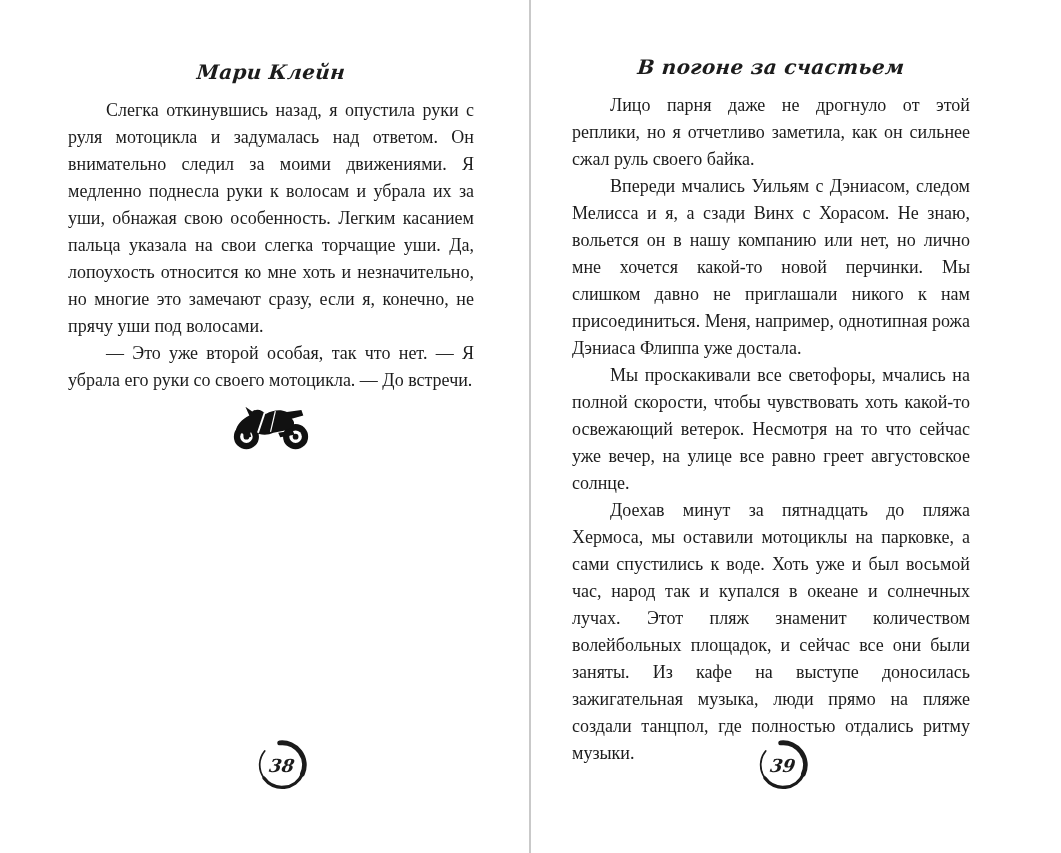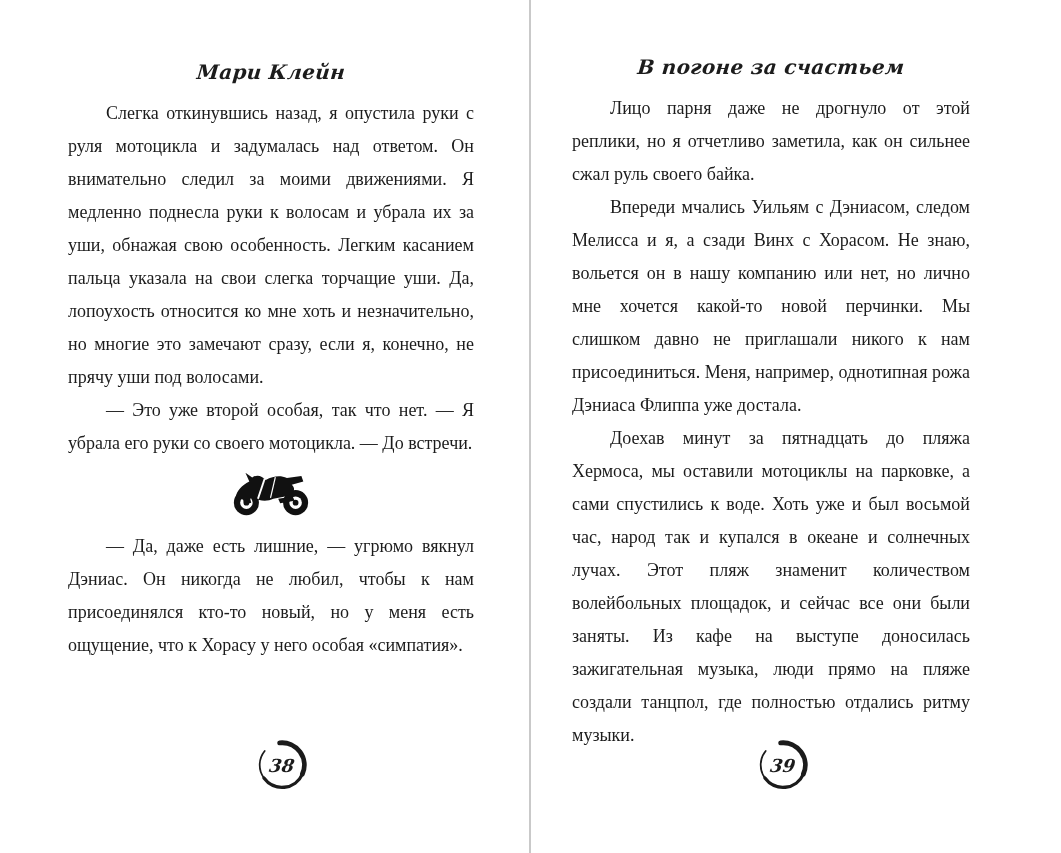--- a/index.html
+++ b/index.html
@@ -36,21 +36,21 @@
     font-weight: 700;
     font-size: 20px;
     letter-spacing: 0.3px;
     transform: skewX(-5deg);
     margin: 0 0 13px 0;
     white-space: nowrap;
   }
   .body p {
     margin: 0;
     font-size: 18px;
-    line-height: 33px;
+    line-height: 27px;
     text-align: justify;
     text-indent: 38px;
     hyphens: auto;
     -webkit-hyphens: auto;
   }
   .scene-break {
     display: flex;
     justify-content: center;
     margin: 8px 0 12px 0;
   }
@@ -118,29 +118,29 @@
                      C20,64 12,62 12,58 Z" fill="#111"></path>
 
             <polygon points="100,62 130,57 134,66 104,71" fill="#111"></polygon>
 
             <path d="M72,20 L58,62" stroke="#fff" stroke-width="4" fill="none"></path>
             <path d="M94,17 L84,60" stroke="#fff" stroke-width="2.5" fill="none"></path>
           </svg>
         </span>
       </div>
 
-      <p>— Да, даже есть лишние, — угрюмо вякнул Дэниас. Он никогда не любил, чтобы к нам присоединялся кто-то новый, но у меня есть ощущение, что к Хорасу у него особая «симпатия».</p>
     </div>
   </div>
 
   <div class="page page--right">
     <div class="running-head">В погоне за счастьем</div>
     <div class="body">
       <p>Лицо парня даже не дрогнуло от этой реплики, но я отчетливо заметила, как он сильнее сжал руль своего байка.</p>
       <p>Впереди мчались Уильям с Дэниасом, следом Мелисса и я, а сзади Винх с Хорасом. Не знаю, вольется он в нашу компанию или нет, но лично мне хочется какой-то новой перчинки. Мы слишком давно не приглашали никого к нам присоединиться. Меня, например, однотипная рожа Дэниаса Флиппа уже достала.</p>
+      <p>Мы проскакивали все светофоры, мчались на полной скорости, чтобы чувствовать хоть какой-то освежающий ветерок. Несмотря на то что сейчас уже вечер, на улице все равно греет августовское солнце.</p>
       <p>Доехав минут за пятнадцать до пляжа Хермоса, мы оставили мотоциклы на парковке, а сами спустились к воде. Хоть уже и был восьмой час, народ так и купался в океане и солнечных лучах. Этот пляж знаменит количеством волейбольных площадок, и сейчас все они были заняты. Из кафе на выступе доносилась зажигательная музыка, люди прямо на пляже создали танцпол, где полностью отдались ритму музыки.</p>
     </div>
   </div>
 
   <div class="ornament ornament--left">
     <span>
       <svg width="58" height="58" viewBox="0 0 60 60" xmlns="http://www.w3.org/2000/svg">
         <g transform="rotate(-6 30 30)" stroke="#1b1b1b" fill="none" stroke-linecap="round">
           <path d="M30,7 A23,23 0 0 1 50,41.5" stroke-width="5"></path>
           <path d="M50,41.5 A23,23 0 0 1 10,41.5" stroke-width="3.4"></path>

